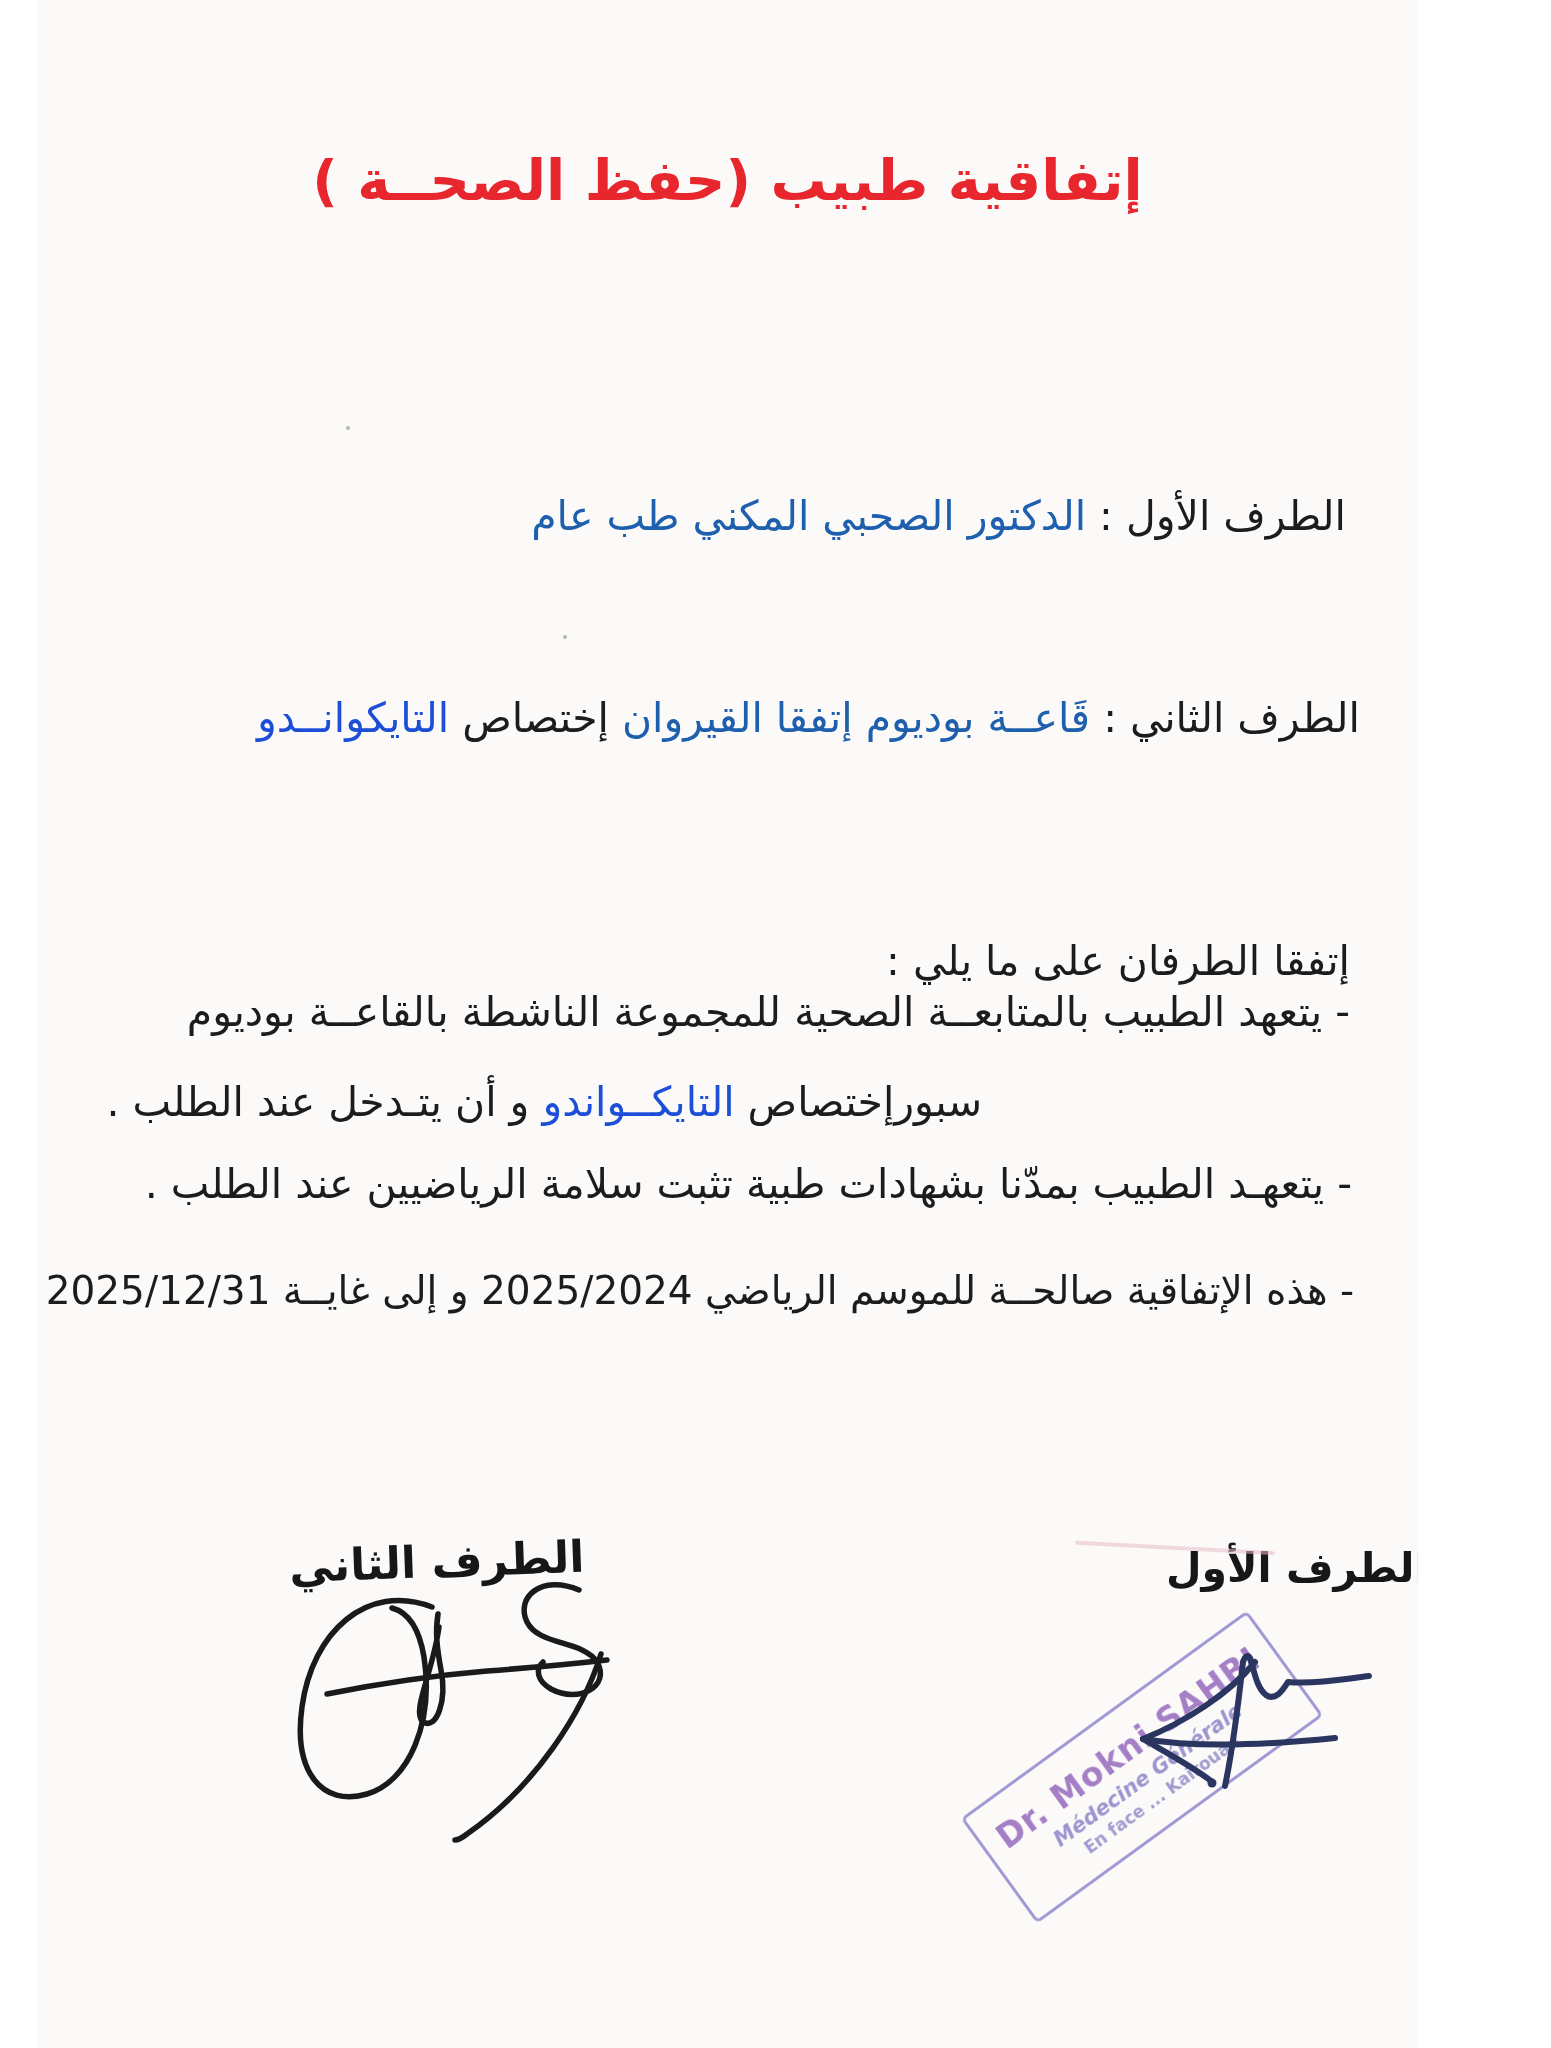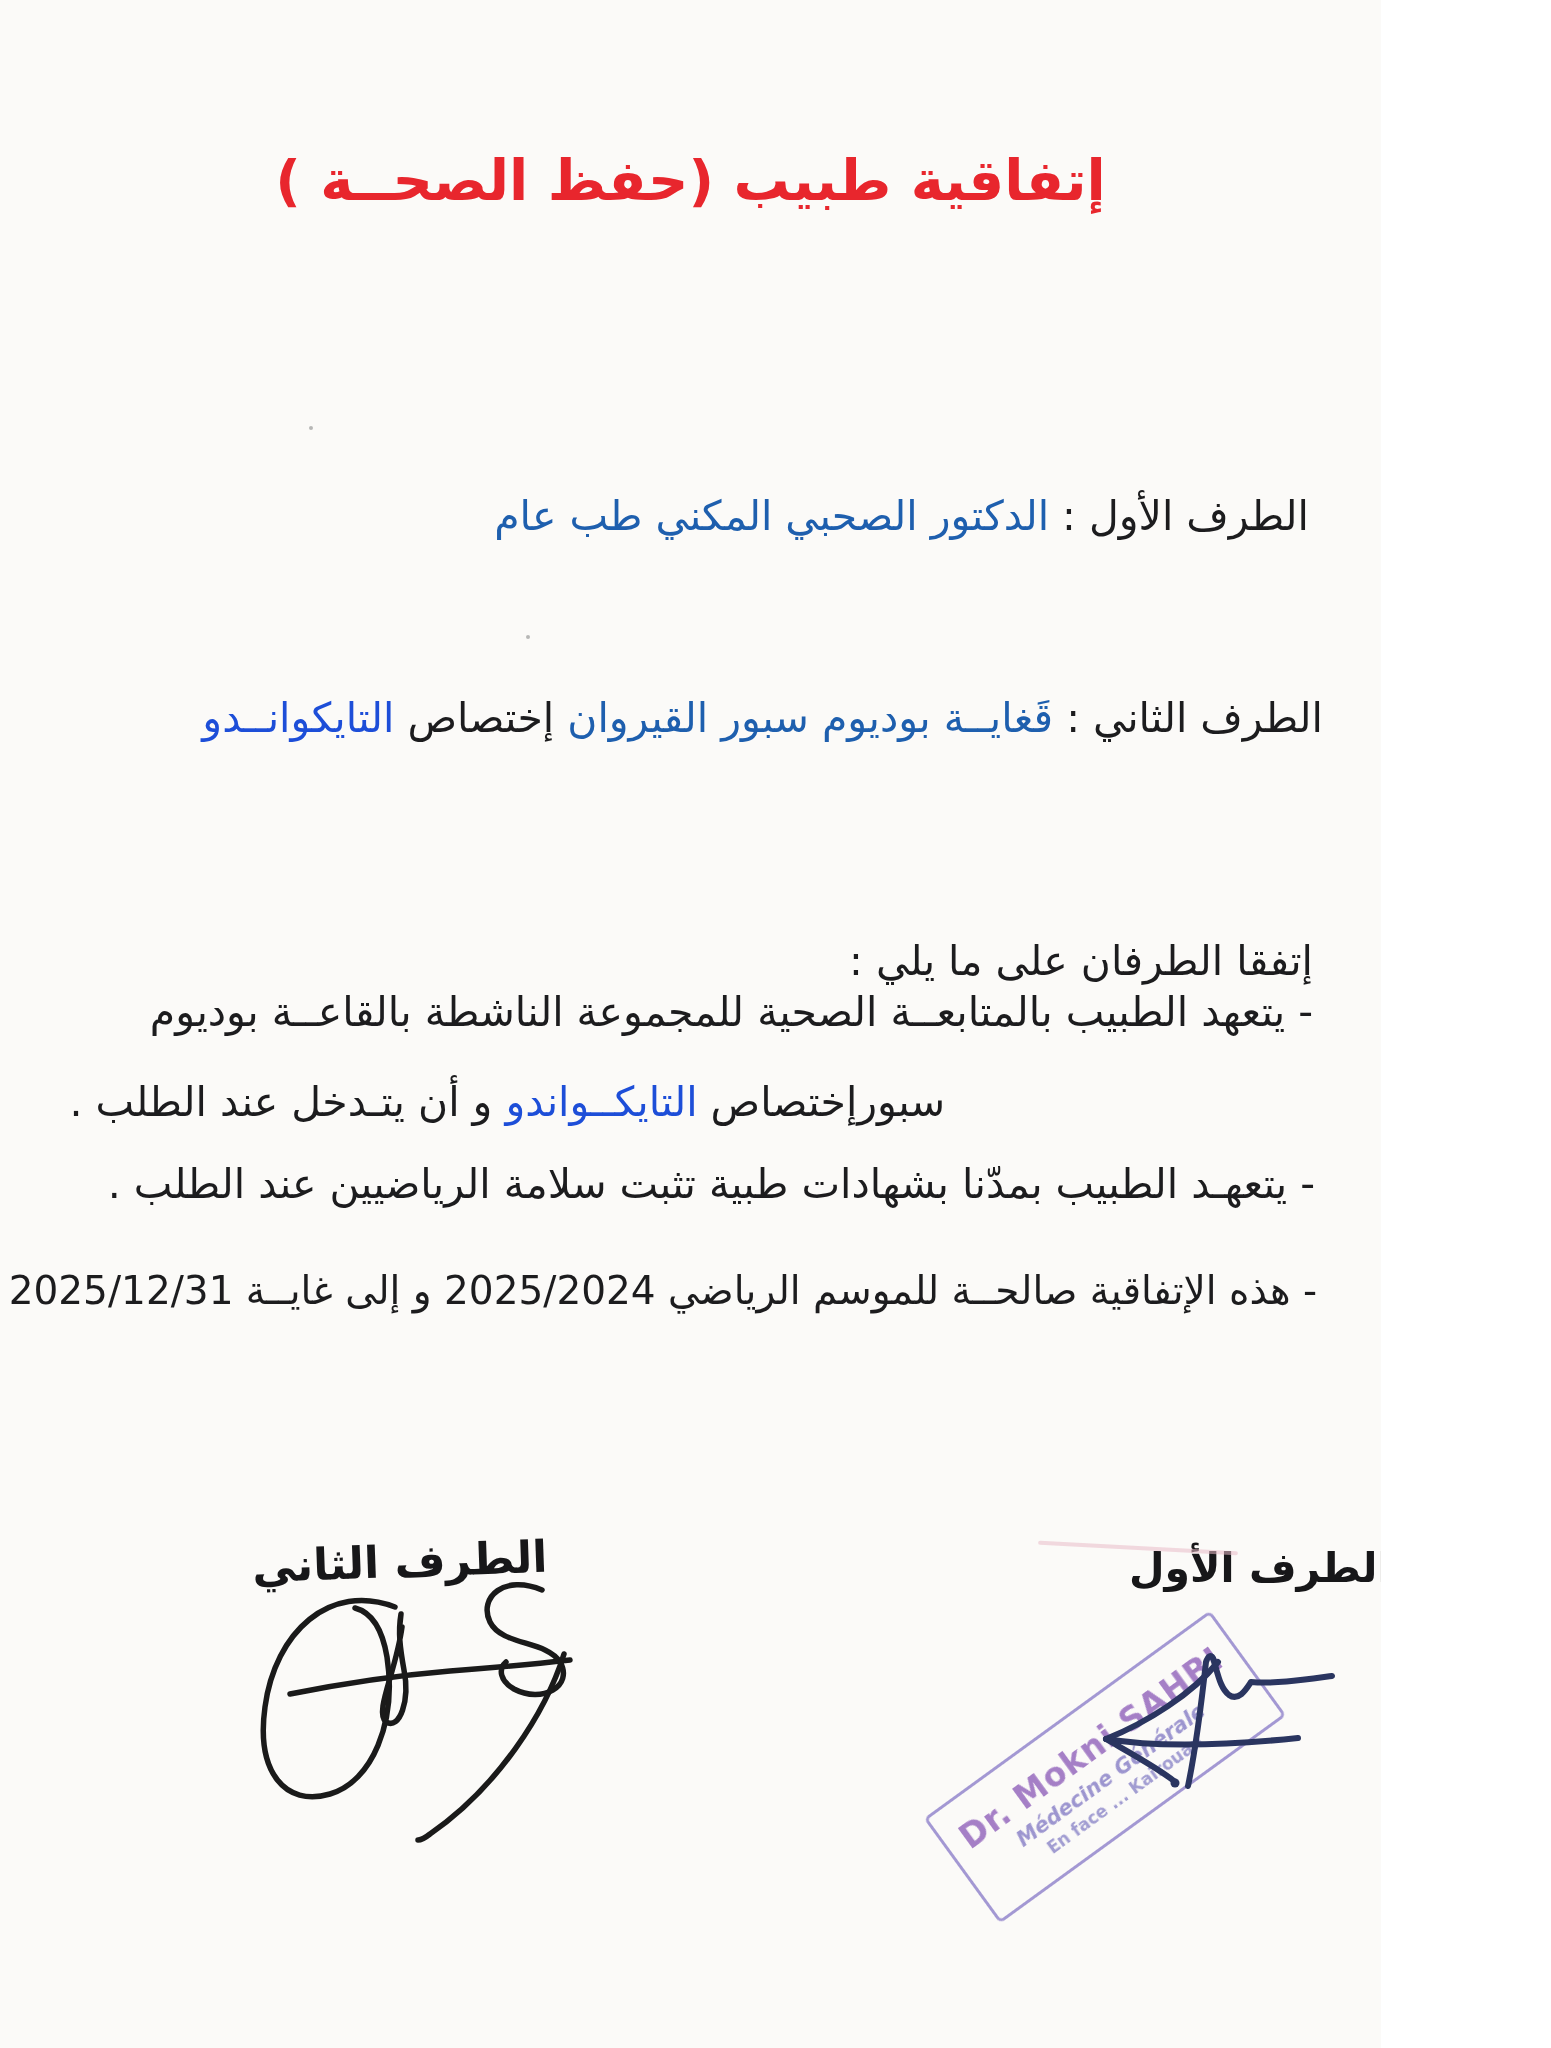--- a/index.html
+++ b/index.html
@@ -2,20 +2,21 @@
 <html lang="ar"><head>
 <meta charset="utf-8">
 <style>
   html,body{margin:0;padding:0;background:#ffffff;}
   .page{
     position:relative;
     width:1381px;height:2048px;
     background:#fbfaf8;
     font-family:"DejaVu Sans", sans-serif;
     overflow:hidden;
+    margin-left:37px;
   }
   .line{
     position:absolute;
     direction:rtl;
     white-space:nowrap;
     font-weight:normal;
     color:#1c1c1e;
     font-size:41px;
   }
   .title{
@@ -78,21 +79,21 @@
 </style>
 </head>
 <body>
 
 <div class="page">
 
   <div class="title">إتفاقية طبيب (حفظ الصحــة )</div>
 
   <div class="line party1"><span>الطرف الأول : </span><span class="blue">الدكتور الصحبي المكني  طب عام</span></div>
 
-  <div class="line party2"><span>الطرف الثاني : </span><span class="blue">قَغايــة بوديوم سبور القيروان  </span><span class="black">إختصاص </span><span class="green">التايكوانــدو</span></div>
+  <div class="line party2"><span>الطرف الثاني : </span><span class="blue">قَاعــة بوديوم إتفقا القيروان  </span><span class="black">إختصاص </span><span class="green">التايكوانــدو</span></div>
 
   <div class="line intro">إتفقا الطرفان على ما يلي :</div>
 
   <div class="line c1l1">- يتعهد الطبيب بالمتابعــة الصحية للمجموعة الناشطة بالقاعــة بوديوم</div>
 
   <div class="line c1l2"><span>سبورإختصاص </span><span class="green">التايكــواندو</span><span> و أن يتـدخل عند الطلب .</span></div>
 
   <div class="line c2">- يتعهـد الطبيب بمدّنا بشهادات طبية تثبت سلامة الرياضيين عند الطلب .</div>
 
   <div class="line c3">- هذه الإتفاقية صالحــة للموسم الرياضي 2025/2024 و إلى غايــة 2025/12/31</div>

